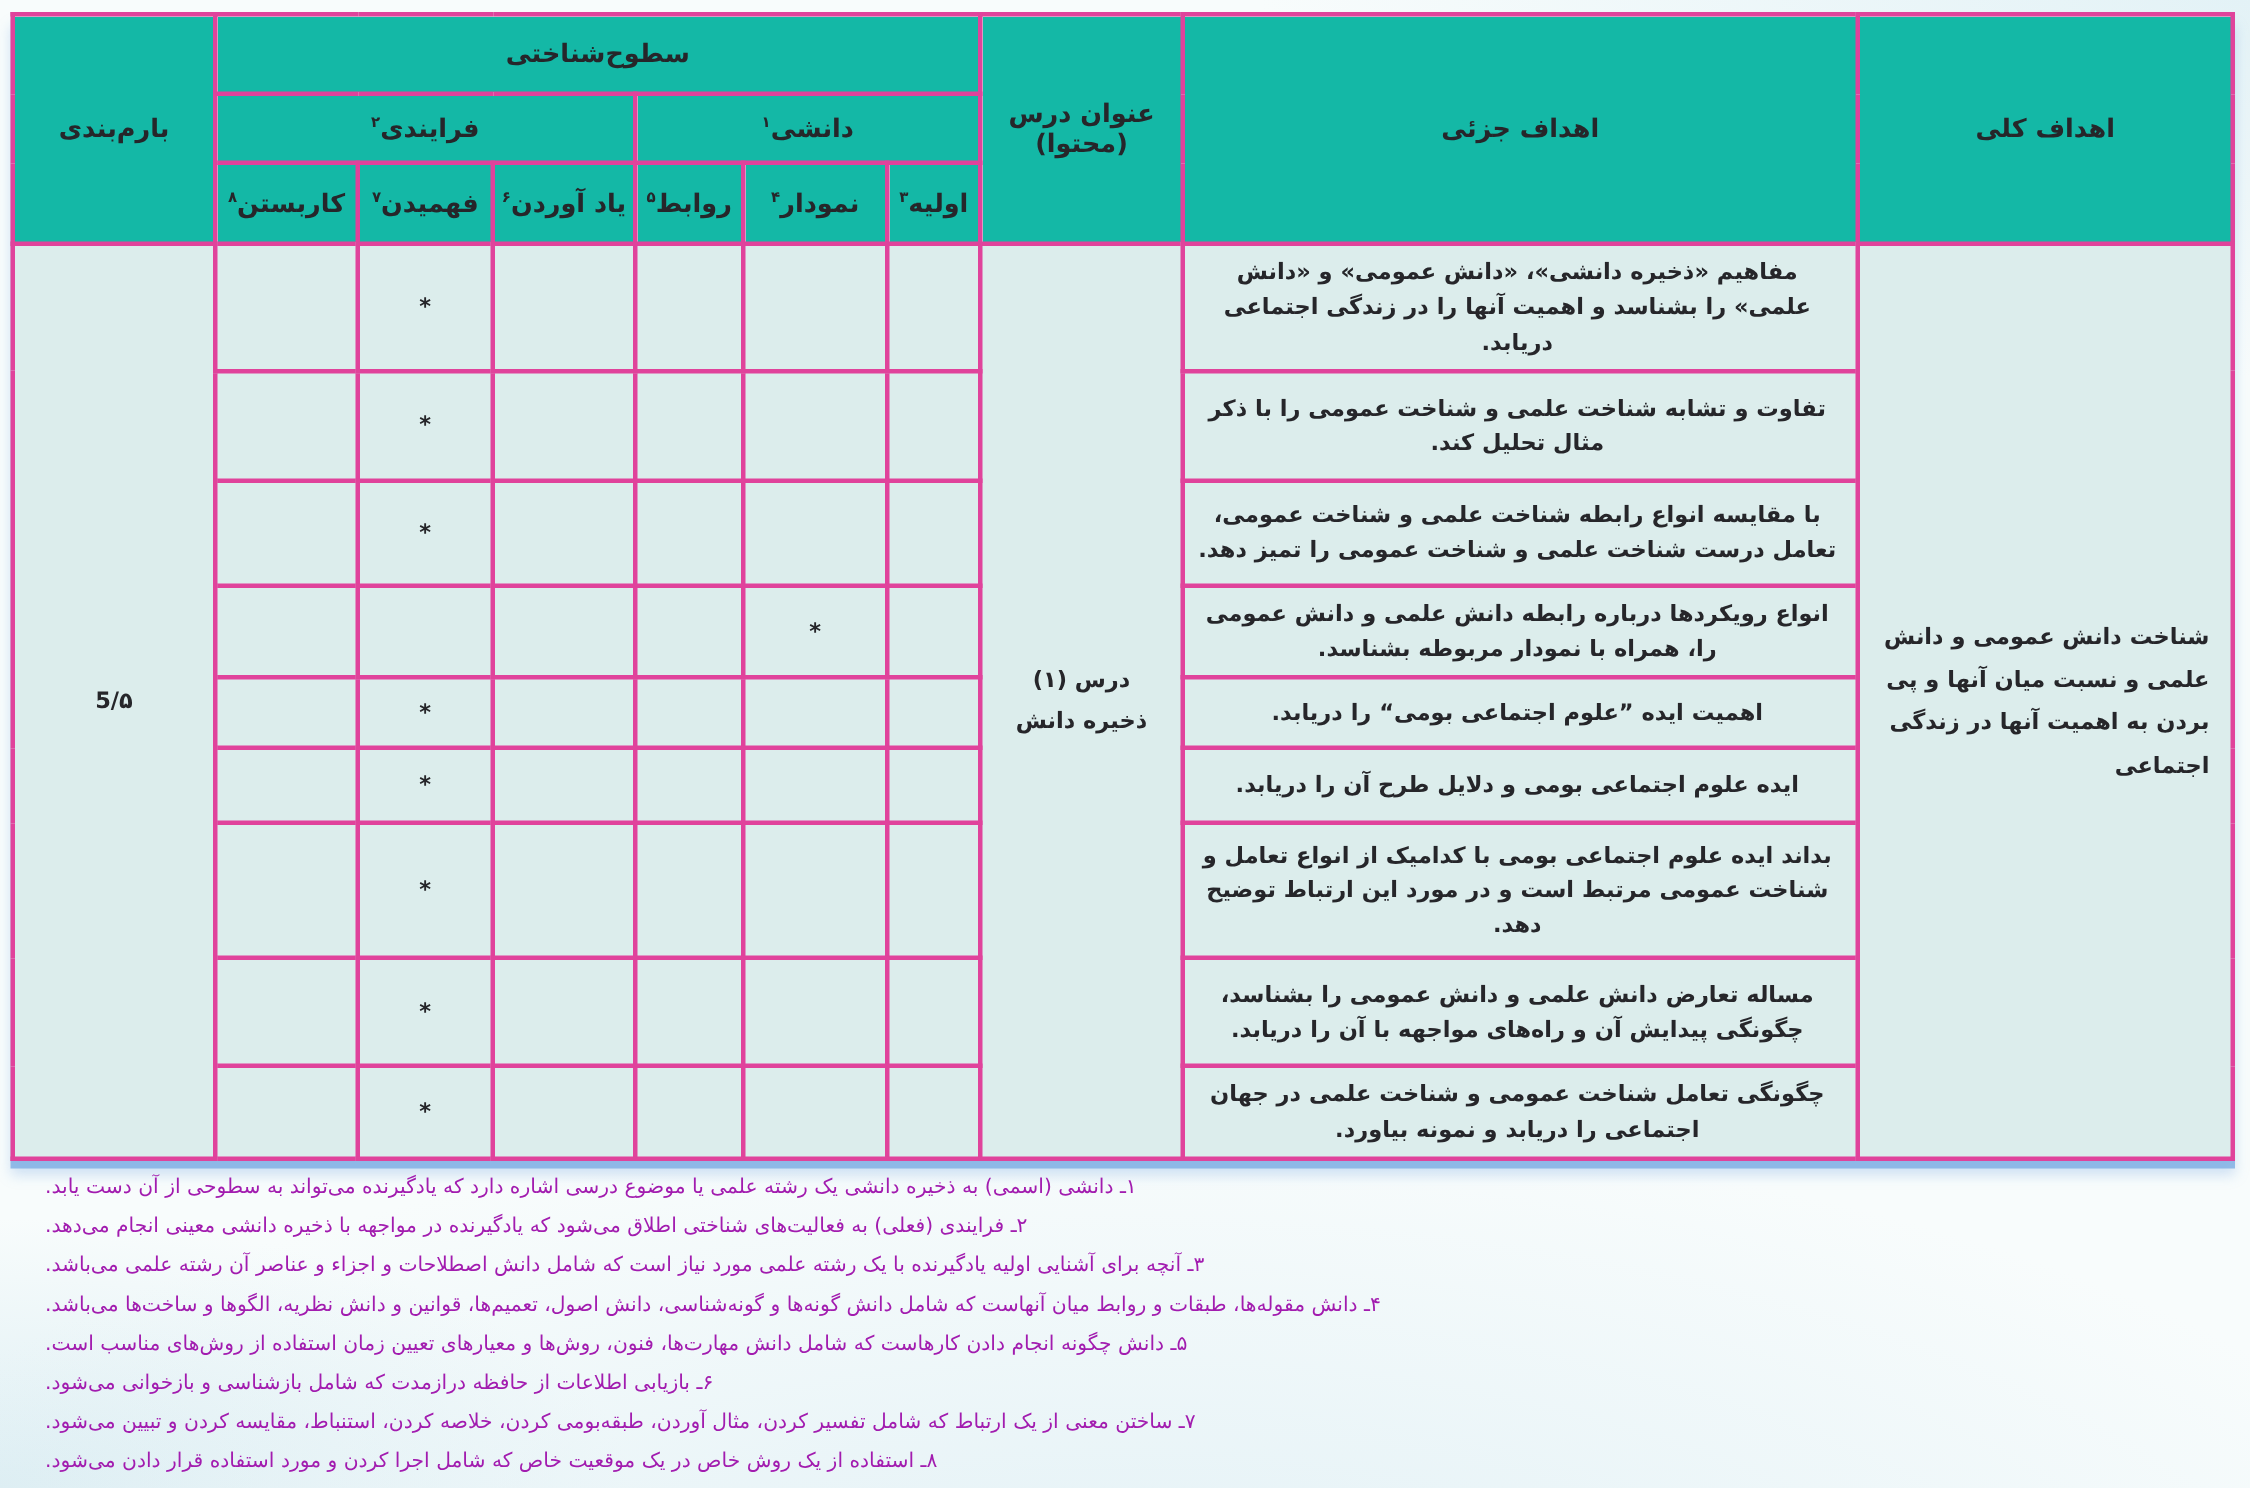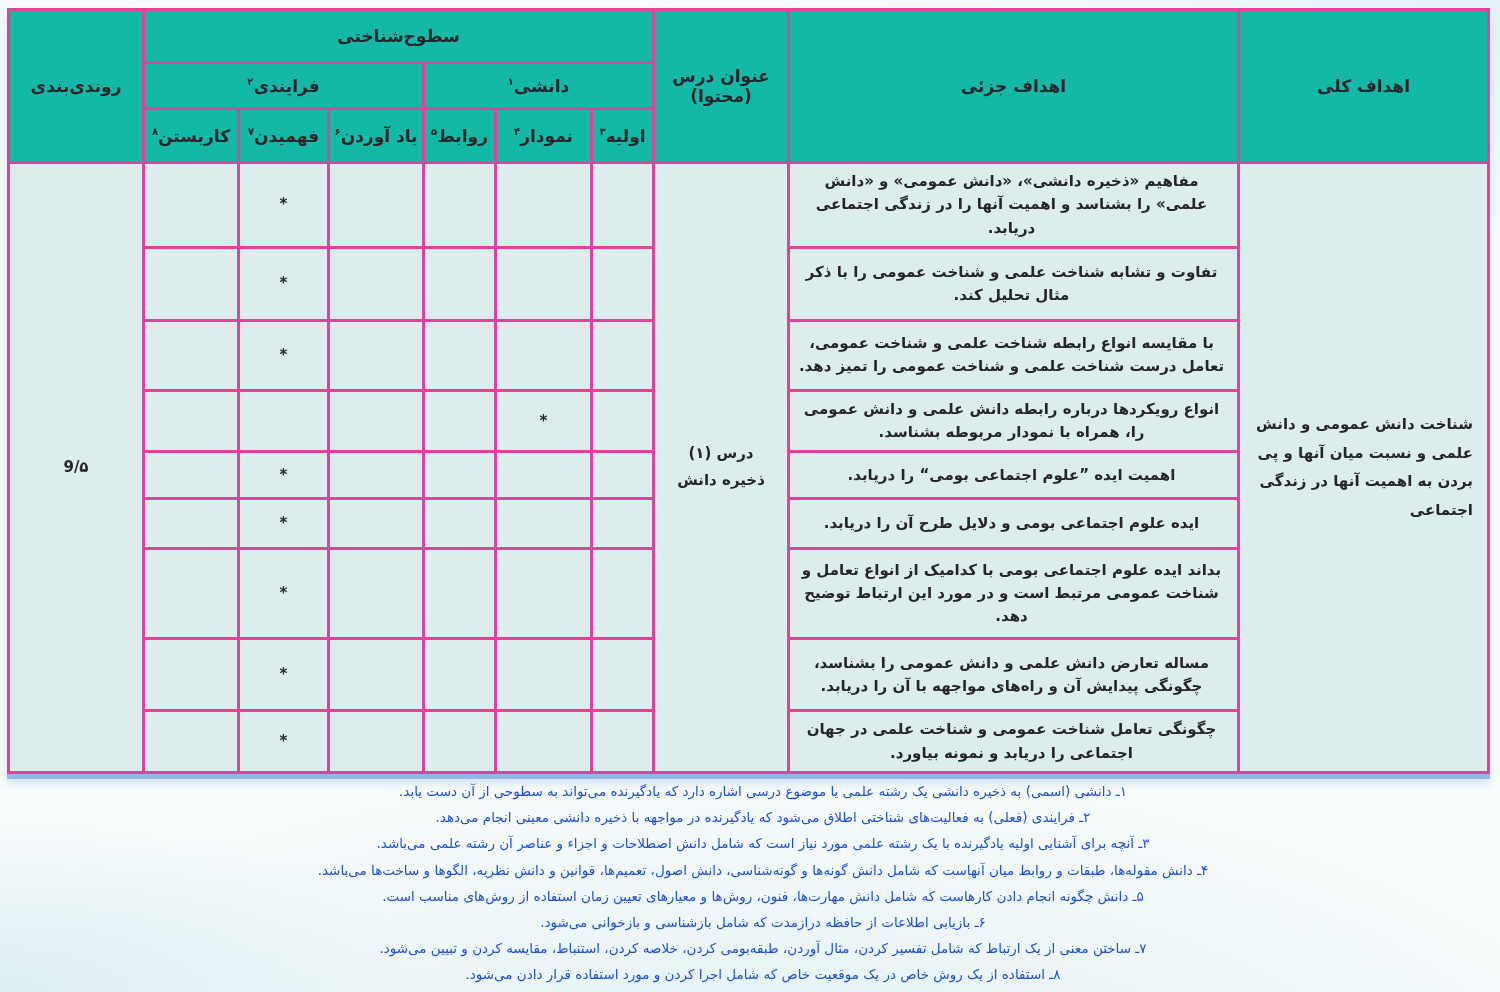--- a/index.html
+++ b/index.html
@@ -68,23 +68,23 @@
     line-height:1.9;
   }
   td.scoring-value {
     text-align:center;
     font-size:17px;
   }
   .preline { white-space:pre-line; }
 
   .footnotes {
     position:absolute; top:778px; right:4px; left:10px;
-    direction:rtl; text-align:center;
+    direction:rtl; text-align:left;
     font-size:13.5px; font-weight:500;
-    color:#1d4ed8;
+    color:#a21caf;
     line-height:26.2px;
   }
   .footnotes div { padding-left:20px; }
 </style>
 </head>
 <body>
 
 <div class="plan-table-wrap">
 <table class="plan">
   <colgroup>
@@ -99,21 +99,21 @@
         <col style="width:95px">
     <col style="width:135px">
   </colgroup>
   <thead>
     <tr style="height:53px">
       <th rowspan="3">اهداف کلی</th>
       <th rowspan="3">اهداف جزئی</th>
       <th rowspan="3" class="preline">عنوان درس
 (محتوا)</th>
       <th colspan="6">سطوح‌شناختی</th>
-      <th rowspan="3">روندی‌بندی</th>
+      <th rowspan="3">بارم‌بندی</th>
     </tr>
     <tr style="height:46px">
       <th colspan="3"><span>دانشی</span><sup>۱</sup></th>
       <th colspan="3"><span>فرایندی</span><sup>۲</sup></th>
     </tr>
     <tr style="height:54px">
       <th class="sub"><span>اولیه</span><sup>۳</sup></th>
       <th class="sub"><span>نمودار</span><sup>۴</sup></th>
       <th class="sub"><span>روابط</span><sup>۵</sup></th>
       <th class="sub"><span>یاد آوردن</span><sup>۶</sup></th>
@@ -126,21 +126,21 @@
       <td rowspan="9" class="goal-general">شناخت دانش عمومی و دانش علمی و نسبت میان آنها و پی بردن به اهمیت آنها در زندگی اجتماعی</td>
       <td class="objective">مفاهیم «ذخیره دانشی»، «دانش عمومی» و «دانش علمی» را بشناسد و اهمیت آنها را در زندگی اجتماعی دریابد.</td>
       <td rowspan="9" class="lesson preline">درس (۱)
 ذخیره دانش</td>
       <td class="mark"></td>
       <td class="mark"></td>
       <td class="mark"></td>
       <td class="mark"></td>
       <td class="mark">*</td>
       <td class="mark"></td>
-      <td rowspan="9" class="scoring-value">9/۵</td>
+      <td rowspan="9" class="scoring-value">5/۵</td>
     </tr>
     <tr style="height:73px">
       <td class="objective">تفاوت و تشابه شناخت علمی و شناخت عمومی را با ذکر مثال تحلیل کند.</td>
       <td class="mark"></td>
       <td class="mark"></td>
       <td class="mark"></td>
       <td class="mark"></td>
       <td class="mark">*</td>
       <td class="mark"></td>
     </tr>

